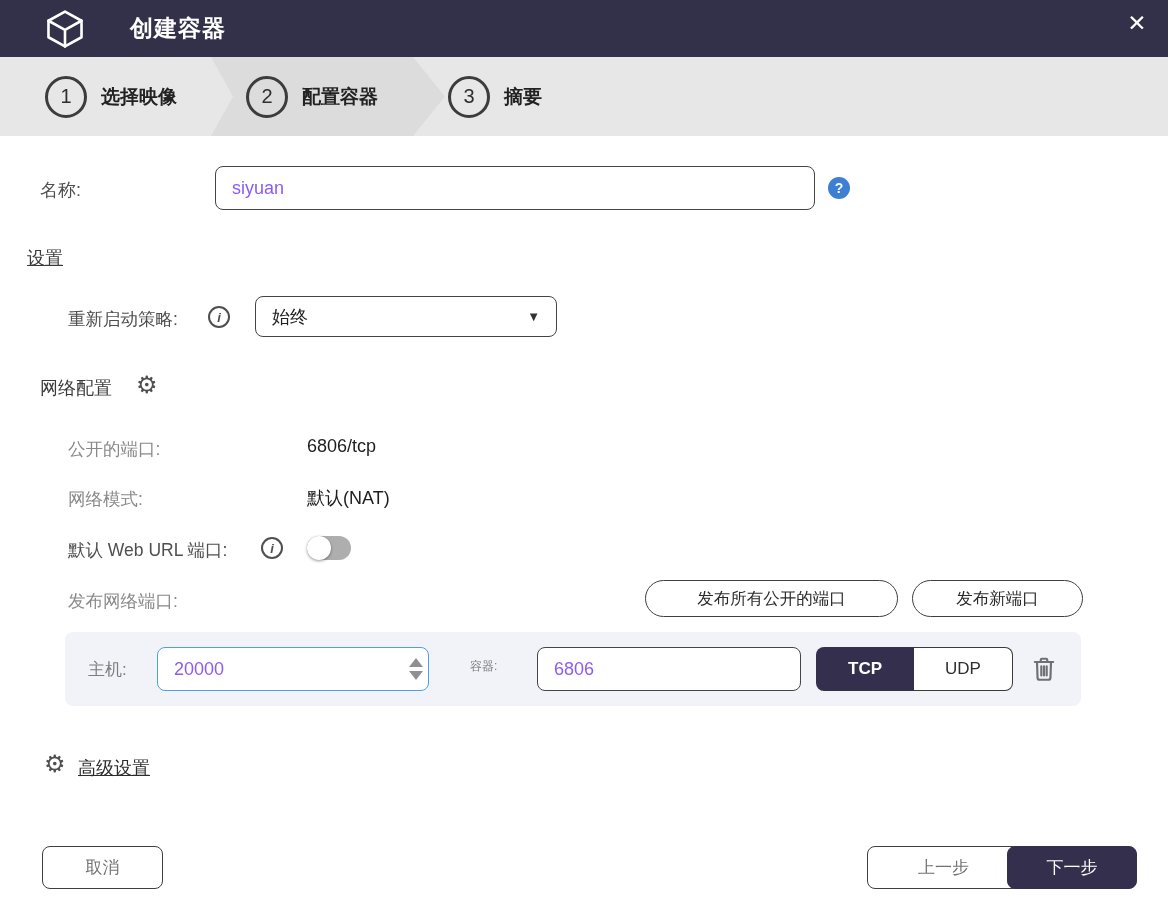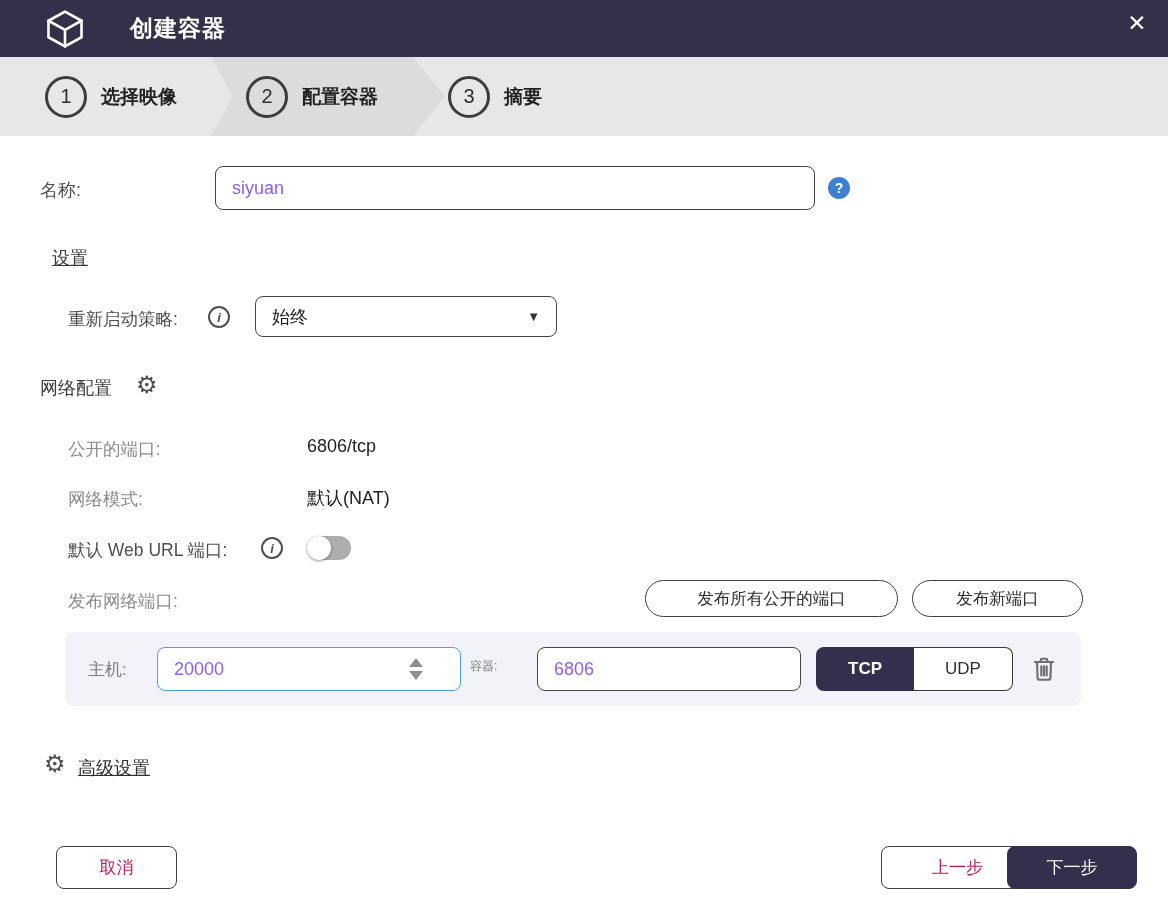--- a/index.html
+++ b/index.html
@@ -100,21 +100,21 @@
   .publish-all { left:645px; width:253px; }
   .publish-new { left:912px; width:171px; }
 
   
   .port-row {
     position:absolute; left:65px; top:632px; width:1016px; height:74px;
     background:#F2F3F8; border-radius:8px;
   }
   .host-label { position:absolute; left:23px; top:26px; font-size:17px; color:#7D7D7D; }
   .host-input {
-    position:absolute; left:92px; top:15px; width:304px; height:44px;
+    position:absolute; left:92px; top:15px; width:272px; height:44px;
     border-color:#4BA0E9; border-width:1.5px; padding-right:52px;
   }
   .spinner { position:absolute; left:344px; top:26px; width:14px; height:22px; cursor:pointer; }
   .spin-up    { width:0; height:0; border-left:7px solid transparent; border-right:7px solid transparent; border-bottom:9px solid #909090; margin-bottom:4px; }
   .spin-down  { width:0; height:0; border-left:7px solid transparent; border-right:7px solid transparent; border-top:9px solid #909090; }
   .cont-label { position:absolute; left:405px; top:26px; font-size:12px; color:#7D7D7D; }
   .cont-input { position:absolute; left:472px; top:15px; width:264px; height:44px; }
   .proto-group { position:absolute; left:751px; top:15px; height:44px; display:flex; }
   .proto-tcp {
     width:98px; height:44px; background:#332F4D; color:#fff; border:none;
@@ -134,21 +134,21 @@
     position:absolute; left:78px; top:756px; font-size:18px; color:#2D2D2D;
     text-decoration:underline; cursor:pointer;
   }
 
   
   .footer-btn {
     position:absolute; top:846px; height:43px; border-radius:8px;
     font-family:"Liberation Sans", sans-serif; font-size:17px;
     display:flex; align-items:center; justify-content:center; cursor:pointer;
   }
-  .btn-outline { background:#fff; border:1.5px solid #3F3F3F; color:#be185d;margin-left:14px; }
+  .btn-outline { background:#fff; border:1.5px solid #3F3F3F; color:#737373; }
   .btn-primary { background:#332F4D; border:1.5px solid #332F4D; color:#fff; }
   .cancel-btn { left:42px;  width:121px; }
   .prev-btn   { left:867px; width:153px; }
   .next-btn   { left:1007px; width:130px; }
 </style>
 </head>
 <body>
 
 <div class="page">
 
@@ -174,21 +174,21 @@
     <div class="step step-3">
       <div class="step-circle">3</div>
       <div class="step-label">摘要</div>
     </div>
   </div>
 
   <div class="name-label lbl-mid">名称:</div>
   <input class="text-input name-input" type="text" value="siyuan" style="">
   <div class="help-badge">?</div>
 
-  <div class="heading" style="left:52px; top:246px;text-decoration:underline;">设置</div>
+  <div class="heading" style="left:27px; top:246px;text-decoration:underline;">设置</div>
 
   <div class="restart-label lbl-mid">重新启动策略:</div>
   <div class="info-badge restart-info">i</div>
   <div class="select-box">
     <span class="select-value">始终</span>
     <span class="select-caret">▼</span>
   </div>
 
   <div class="heading" style="left:40px; top:376px;">网络配置</div>
   <div class="gear-glyph net-gear">⚙</div>

